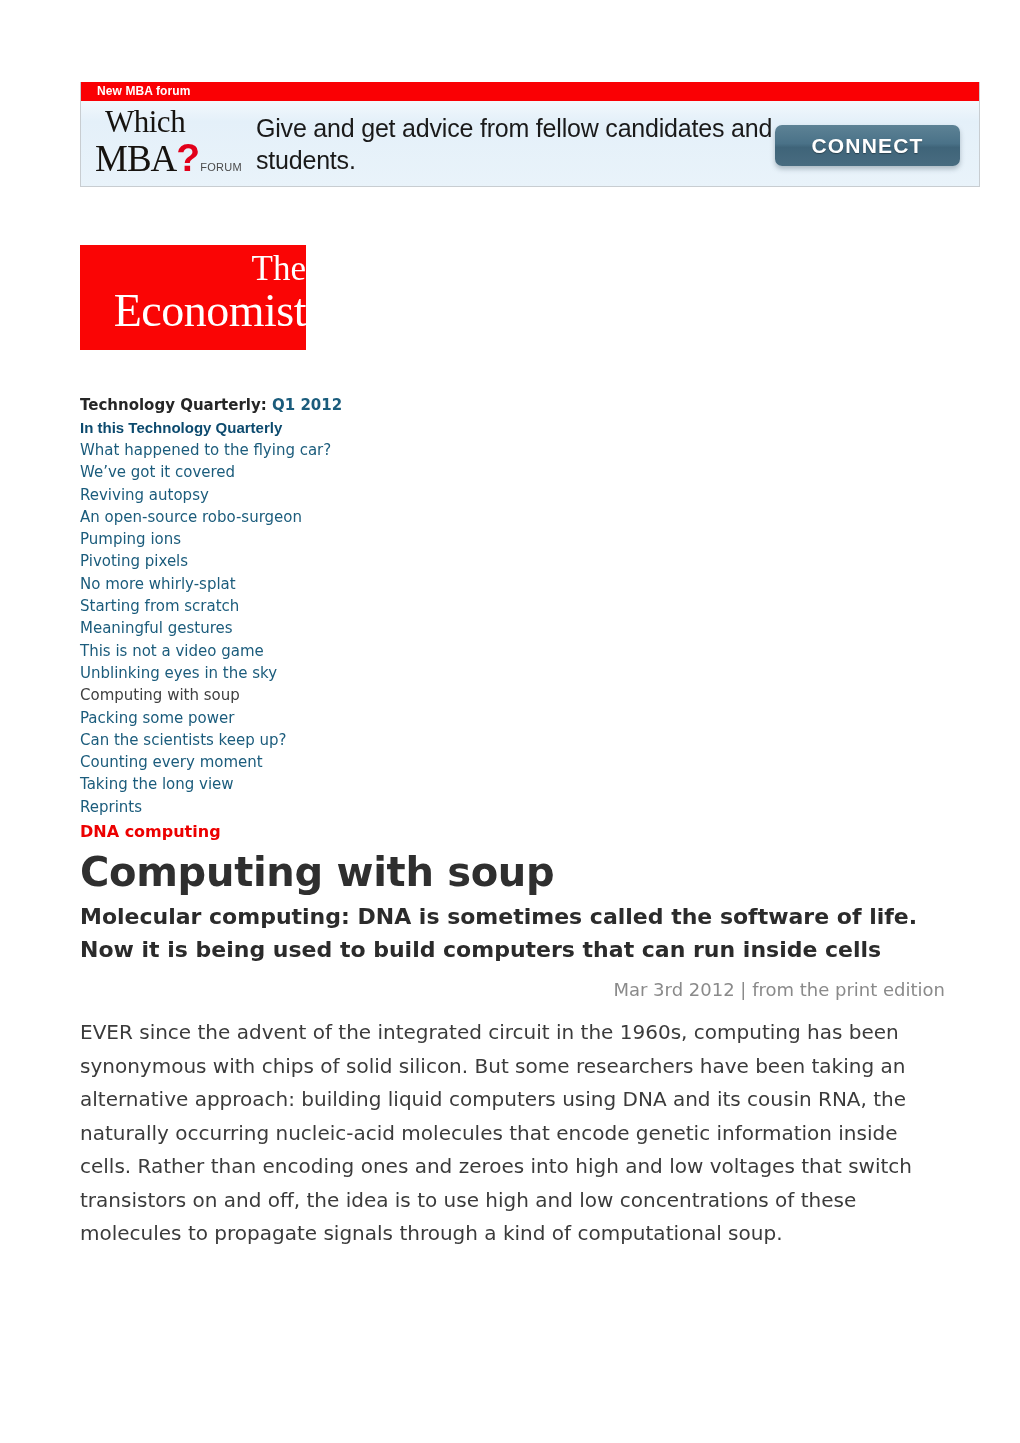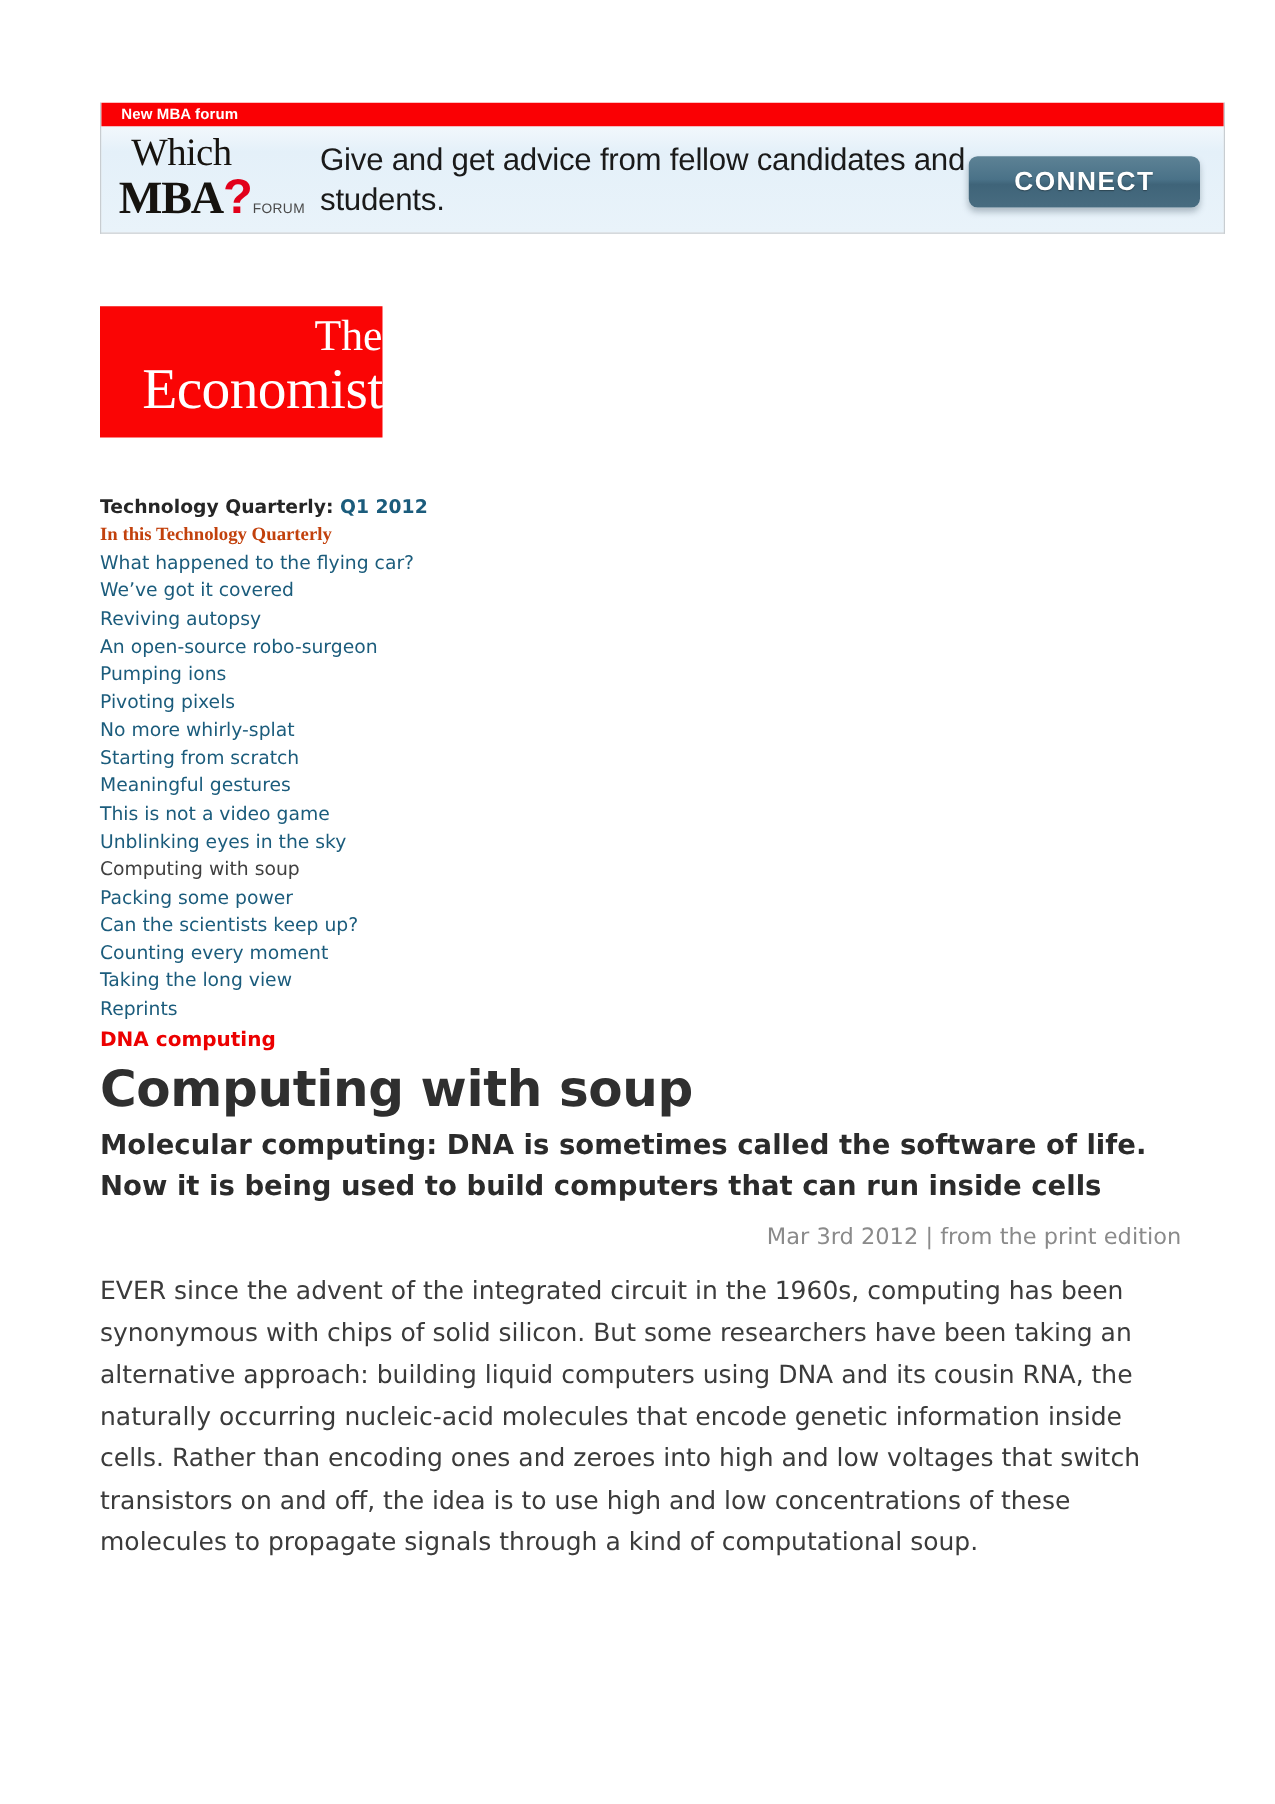--- a/index.html
+++ b/index.html
@@ -69,21 +69,21 @@
     margin-left: 10px;
   }
   .wm-row2 {
     display: block;
     margin-top: 1px;
     white-space: nowrap;
   }
   .wm-mba {
     font-size: 37px;
     letter-spacing: -1px;
-    font-weight: bold;
+    font-weight: normal;
   }
   .wm-q {
     color: #e2001a;
     font-size: 39px;
     font-weight: bold;
     font-family: "Liberation Sans", sans-serif;
   }
   .wm-forum {
     font-family: "Liberation Sans", sans-serif;
     font-size: 11px;
@@ -168,24 +168,24 @@
     font-size: 15px;
     font-weight: bold;
     color: #262626;
     line-height: 22.5px;
     white-space: nowrap;
   }
   .tq-heading .tq-issue {
     color: #1b5c7c;
   }
   .tq-subheading {
-    font-family: Liberation Serif, serif;
+    font-family: Liberation Sans, sans-serif;
     font-size: 15px;
     font-weight: bold;
-    color: #c2410c;
+    color: #0c4a6e;
     line-height: 22.5px;
   }
   .tq-list {
     list-style: none;
     margin: 0;
     padding: 0;
   }
   .tq-list li {
     font-family: "DejaVu Sans", sans-serif;
     font-size: 15px;

